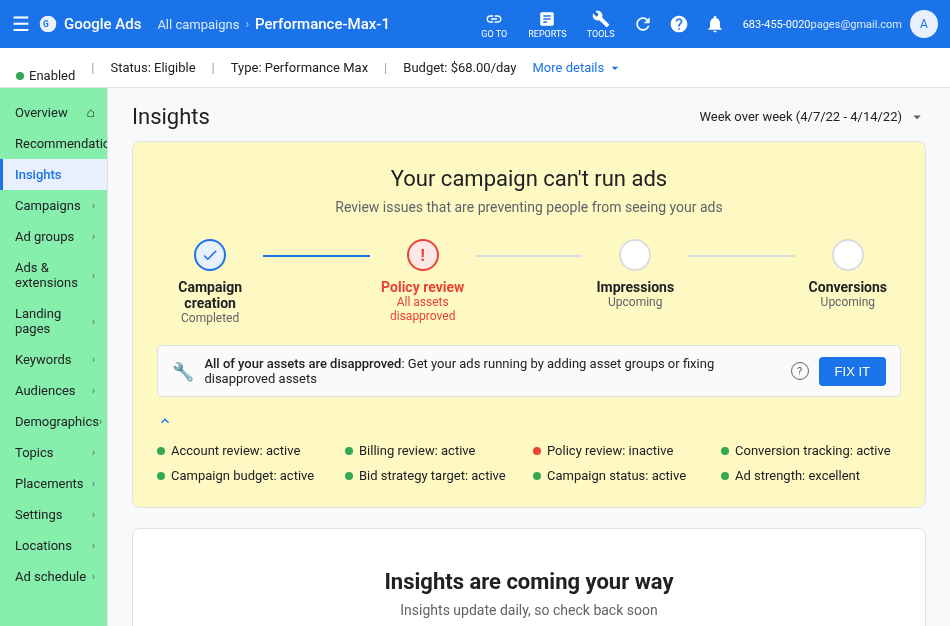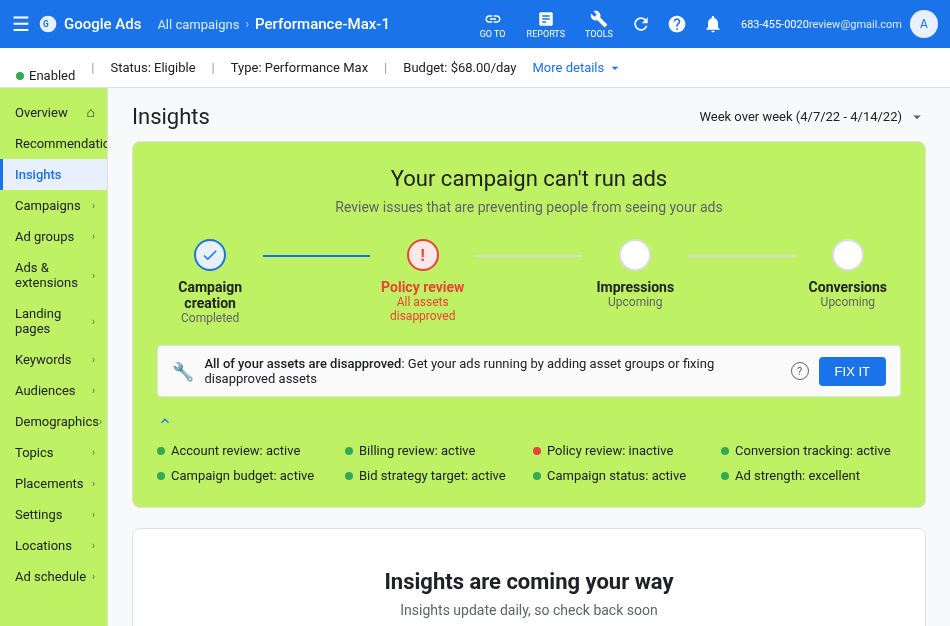--- a/index.html
+++ b/index.html
@@ -56,21 +56,21 @@
     .more-details { color: #1a73e8; cursor: pointer; display: flex; align-items: center; gap: 3px; }
     .more-details svg { fill: #1a73e8; }
     .spacer { flex: 1; }
 
     
     .layout { display: flex; margin-top: 88px; }
 
     
     .sidebar {
       width: 108px;
-      background: #bef264;
+      background: #86efac;
       border-right: 1px solid #e0e0e0;
       min-height: calc(100vh - 88px);
       padding-top: 8px;
       position: fixed;
       top: 88px;
       left: 0;
       bottom: 0;
       overflow-y: auto;
     }
     .sidebar-item {
@@ -101,21 +101,21 @@
       align-items: center;
       justify-content: space-between;
       padding: 16px 0 12px 0;
     }
     .page-title { font-size: 22px; font-weight: 400; color: #202124; }
     .date-range { display: flex; align-items: center; gap: 6px; font-size: 13px; color: #202124; cursor: pointer; }
     .date-range svg { fill: #5f6368; }
 
     
     .cant-run-card {
-      background: #bef264;
+      background: #fef9c3;
       border-radius: 8px;
       border: 1px solid #e0e0e0;
       padding: 24px;
       margin-bottom: 20px;
     }
     .cant-run-title { text-align: center; font-size: 22px; font-weight: 400; color: #202124; margin-bottom: 8px; }
     .cant-run-subtitle { text-align: center; font-size: 14px; color: #5f6368; margin-bottom: 24px; }
 
     
     .progress-steps {
@@ -244,21 +244,21 @@
         </svg>
     </div>
     <div class="notif-btn">
       <svg width="20" height="20" viewBox="0 0 24 24" fill="white">
           <path d="M12 22c1.1 0 2-.9 2-2h-4c0 1.1.9 2 2 2zm6-6v-5c0-3.07-1.64-5.64-4.5-6.32V4c0-.83-.67-1.5-1.5-1.5s-1.5.67-1.5 1.5v.68C7.63 5.36 6 7.92 6 11v5l-2 2v1h16v-1l-2-2z"></path>
         </svg>
     </div>
     <div class="user-info">
       <div class="user-details">
         <span style="font-size:11px;color:white;">683-455-0020</span>
-        <span style="font-size:11px;color:rgba(255,255,255,0.85);">review@gmail.com</span>
+        <span style="font-size:11px;color:rgba(255,255,255,0.85);">pages@gmail.com</span>
       </div>
       <div class="user-avatar">A</div>
     </div>
   </div>
 </div>
 
 <div class="status-bar">
   <div class="status-enabled">
     <div class="green-dot"></div>
     <span>Enabled</span>

